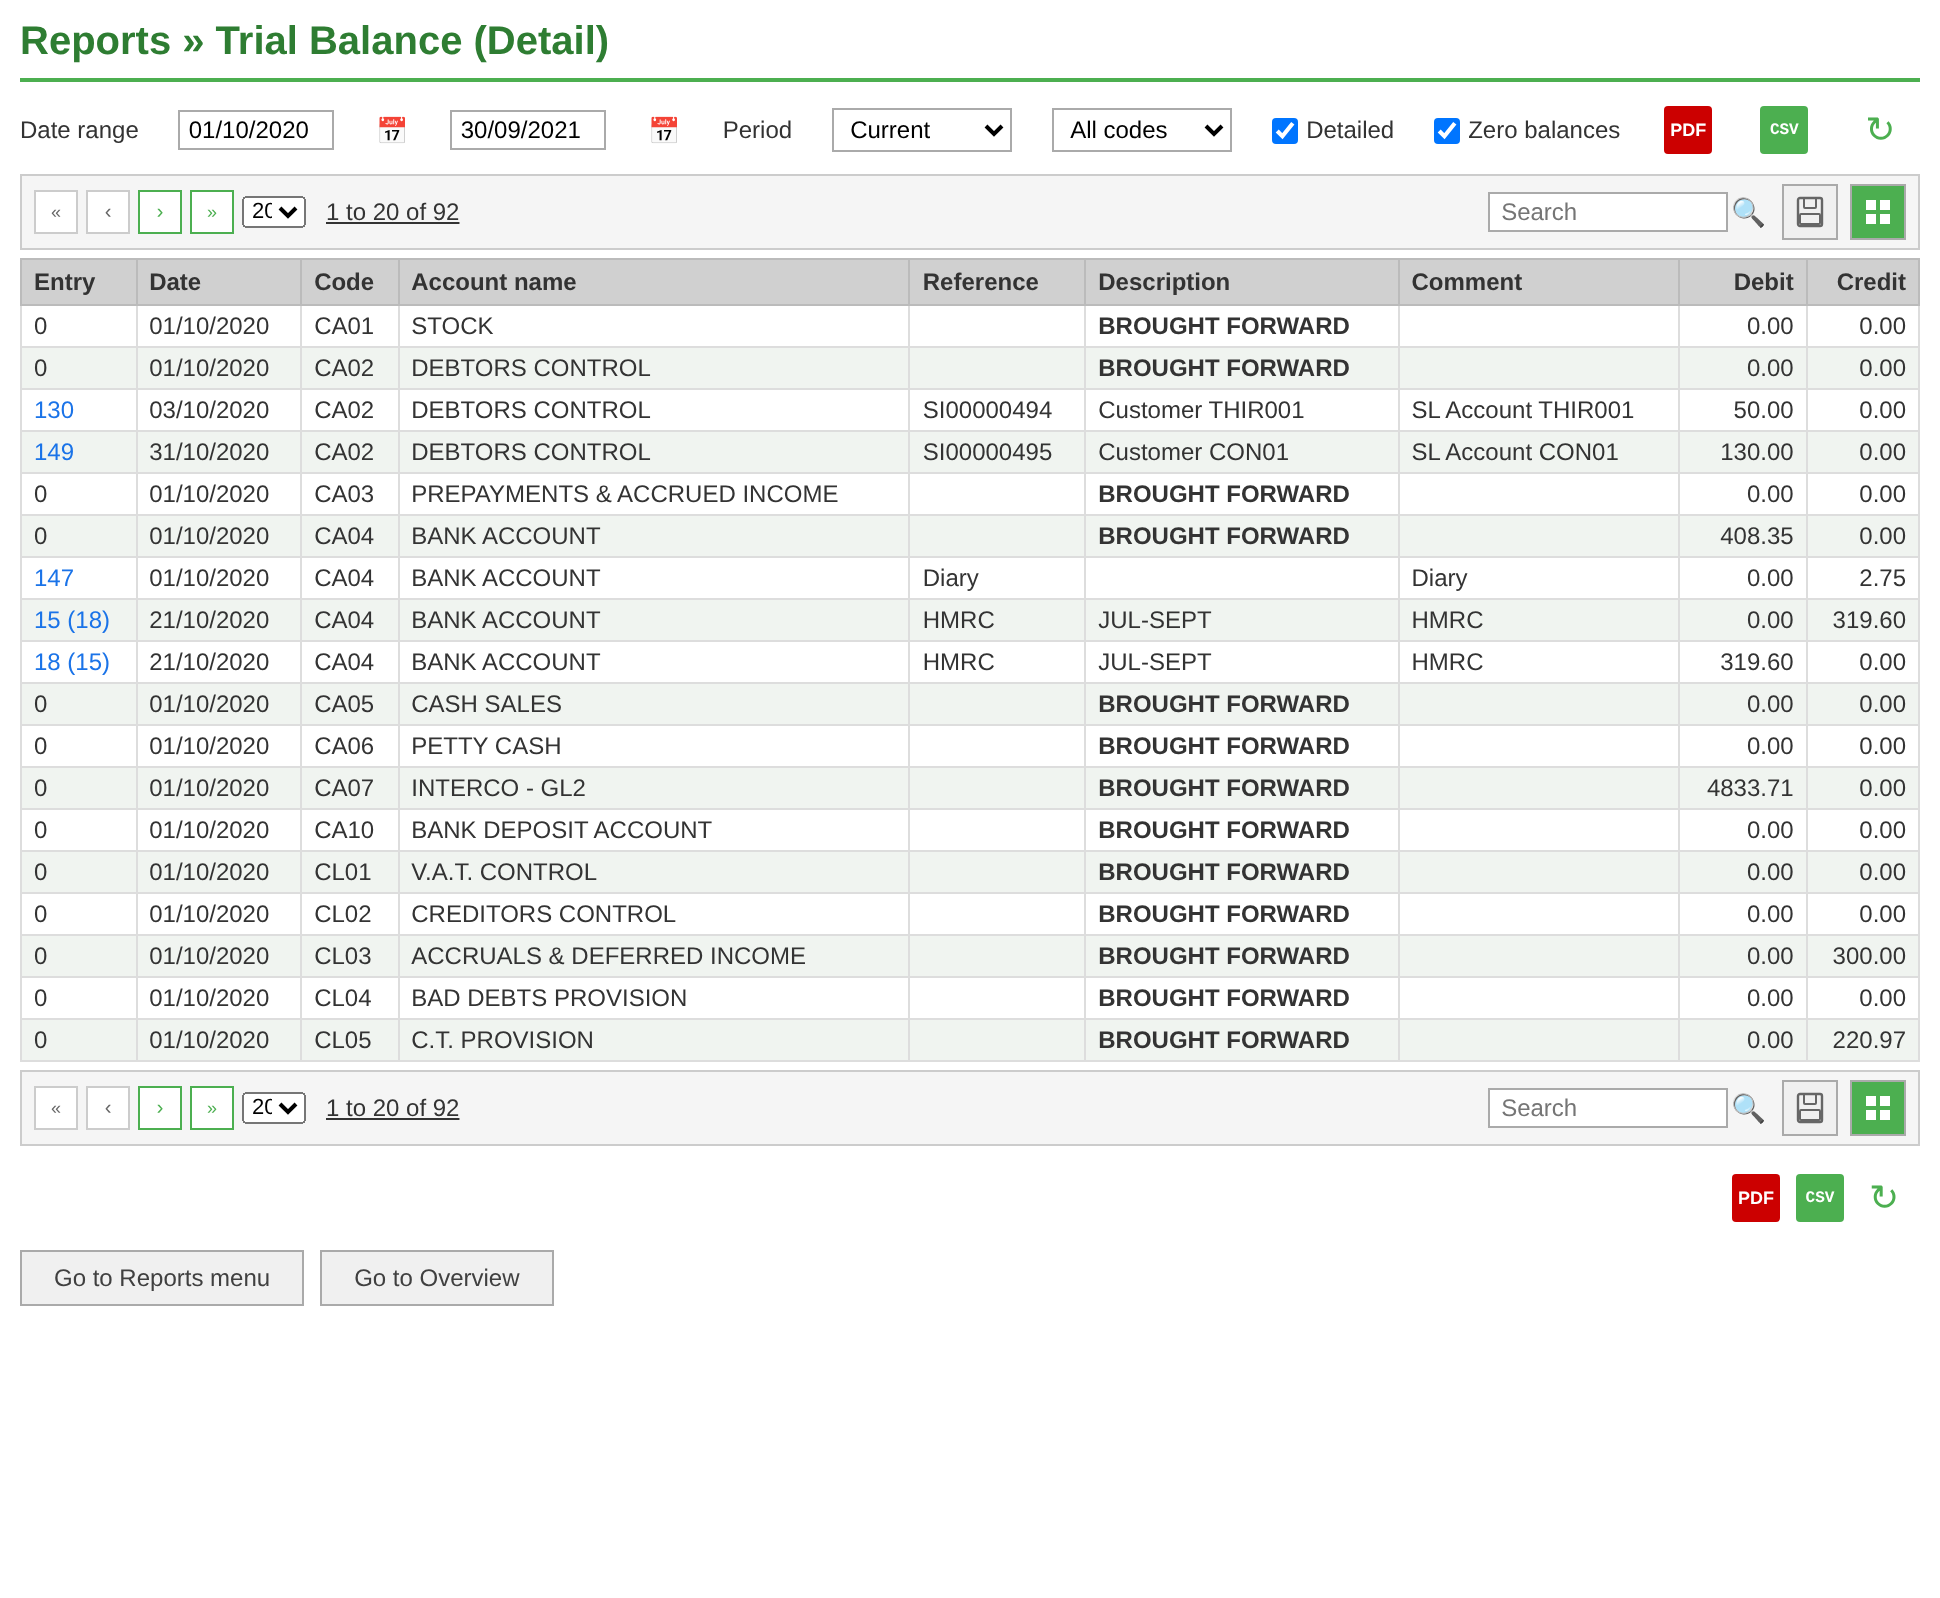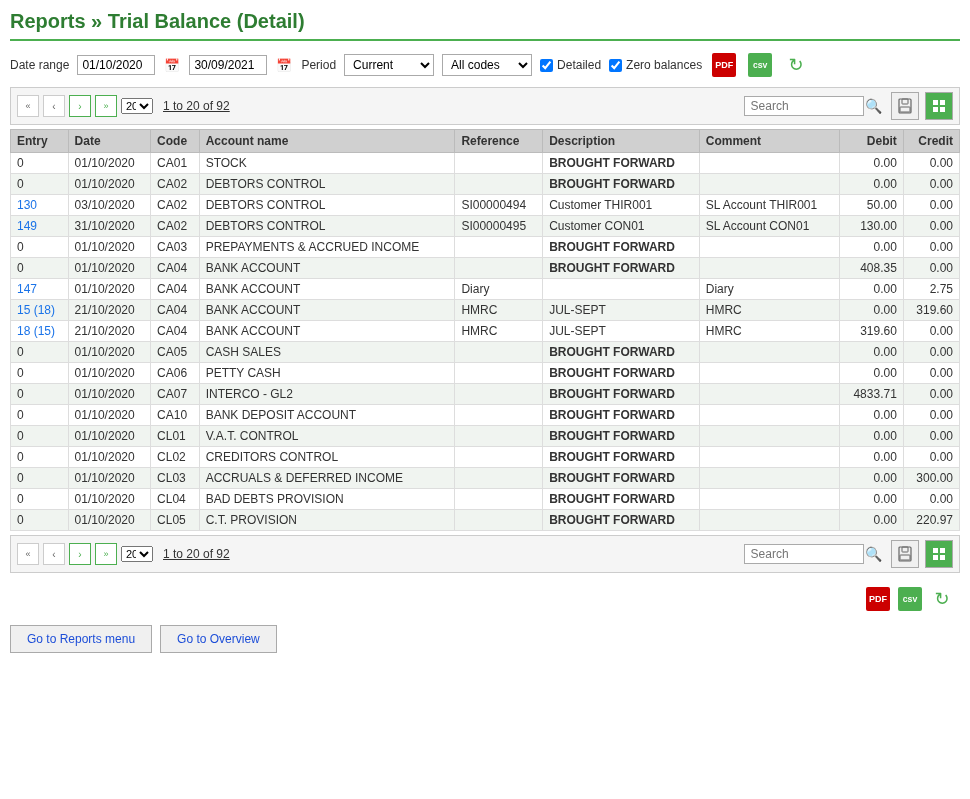--- a/index.html
+++ b/index.html
@@ -19,21 +19,21 @@
       font-size: 20px;
       font-weight: bold;
       color: #2e7d32;
       border-bottom: 2px solid #4caf50;
       padding-bottom: 6px;
       margin-bottom: 10px;
     }
     .toolbar {
       display: flex;
       align-items: center;
-      gap: 8px;
+      gap: 20px;
       margin-bottom: 8px;
       flex-wrap: wrap;
     }
     .toolbar label { font-size: 12px; }
     .toolbar input[type="text"] {
       border: 1px solid #aaa;
       padding: 2px 4px;
       font-size: 12px;
       width: 80px;
     }
@@ -216,21 +216,21 @@
       display: flex;
       gap: 8px;
       margin-top: 8px;
     }
     .footer-btn {
       padding: 6px 16px;
       border: 1px solid #aaa;
       background: #f0f0f0;
       cursor: pointer;
       font-size: 12px;
-      color: #1d4ed8;
+      color: #404040;
     }
     select.per-page {
       width: 32px;
       font-size: 11px;
     }
   </style>
 </head>
 <body>
 
 <div class="page-wrapper">

